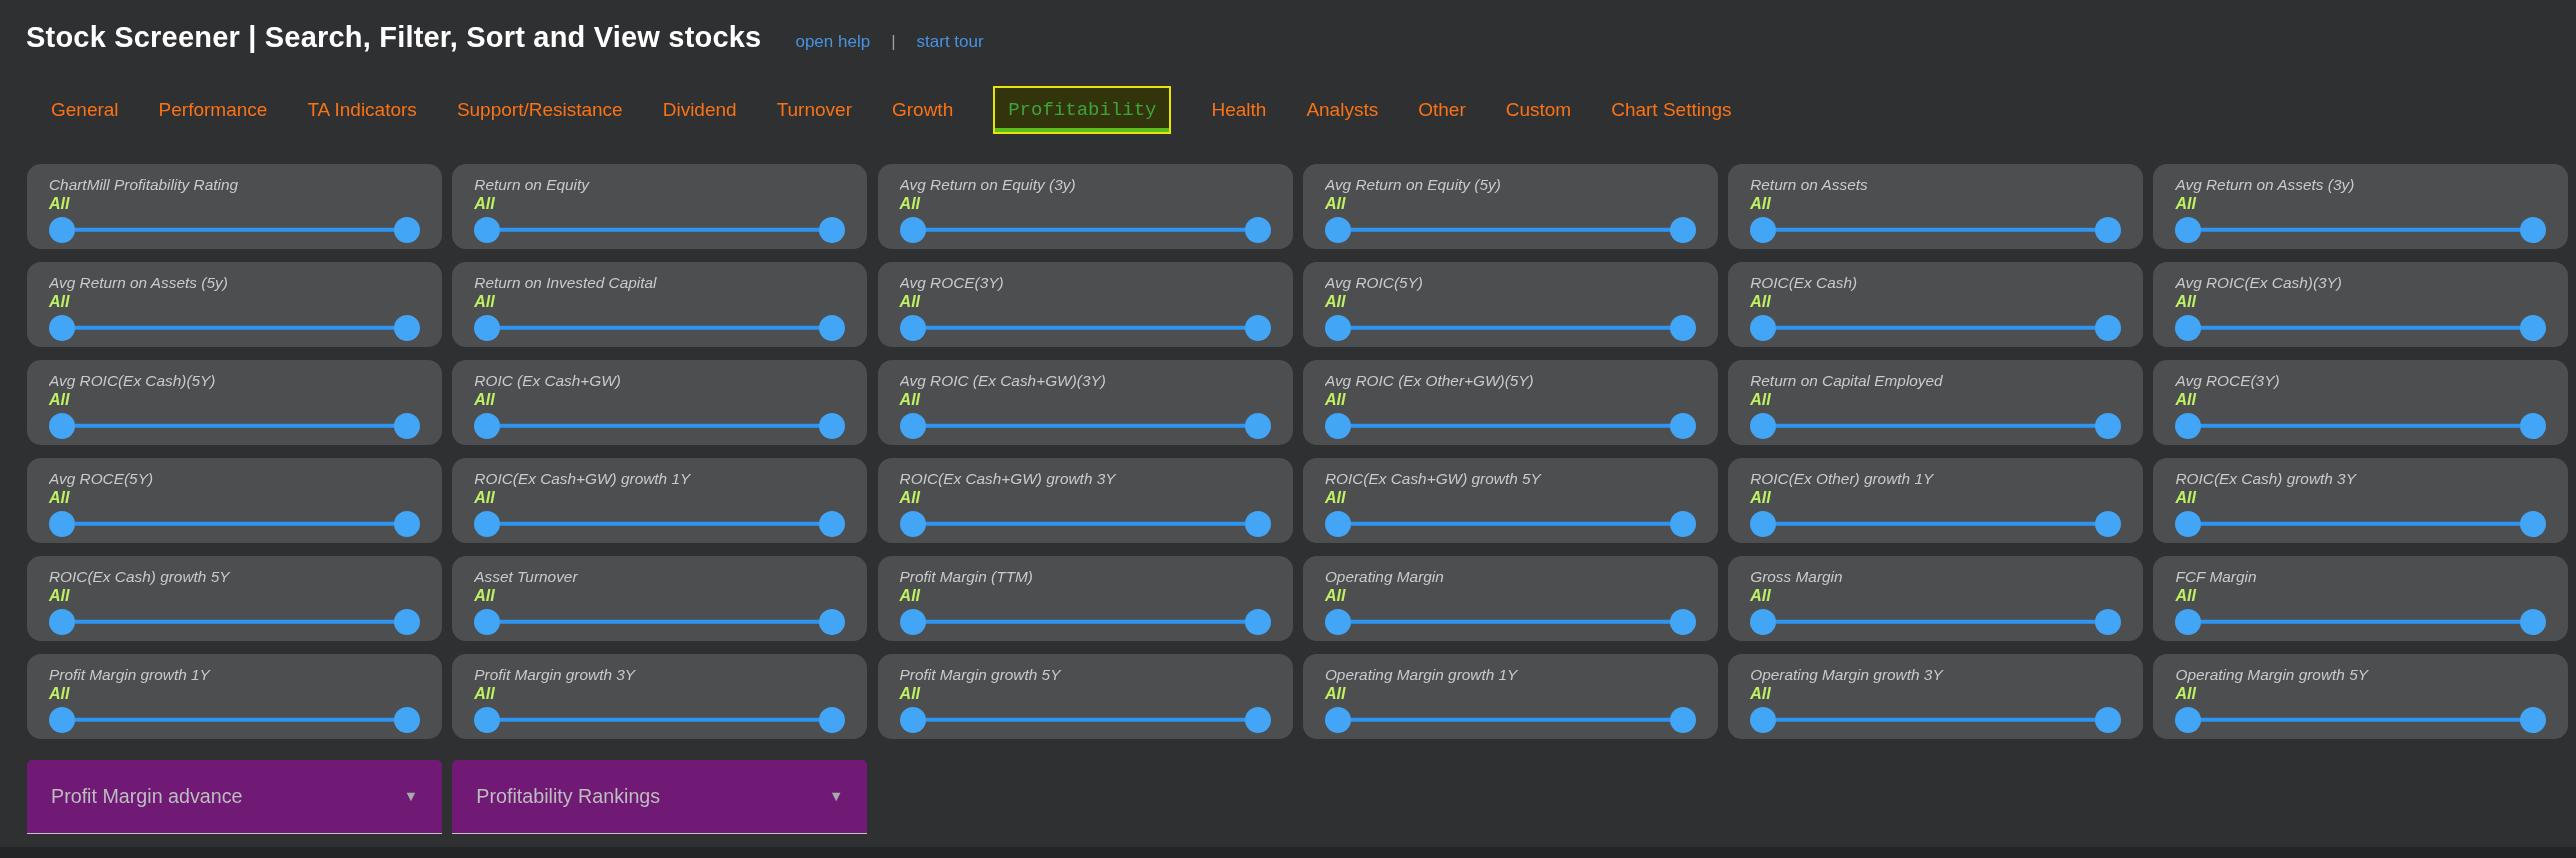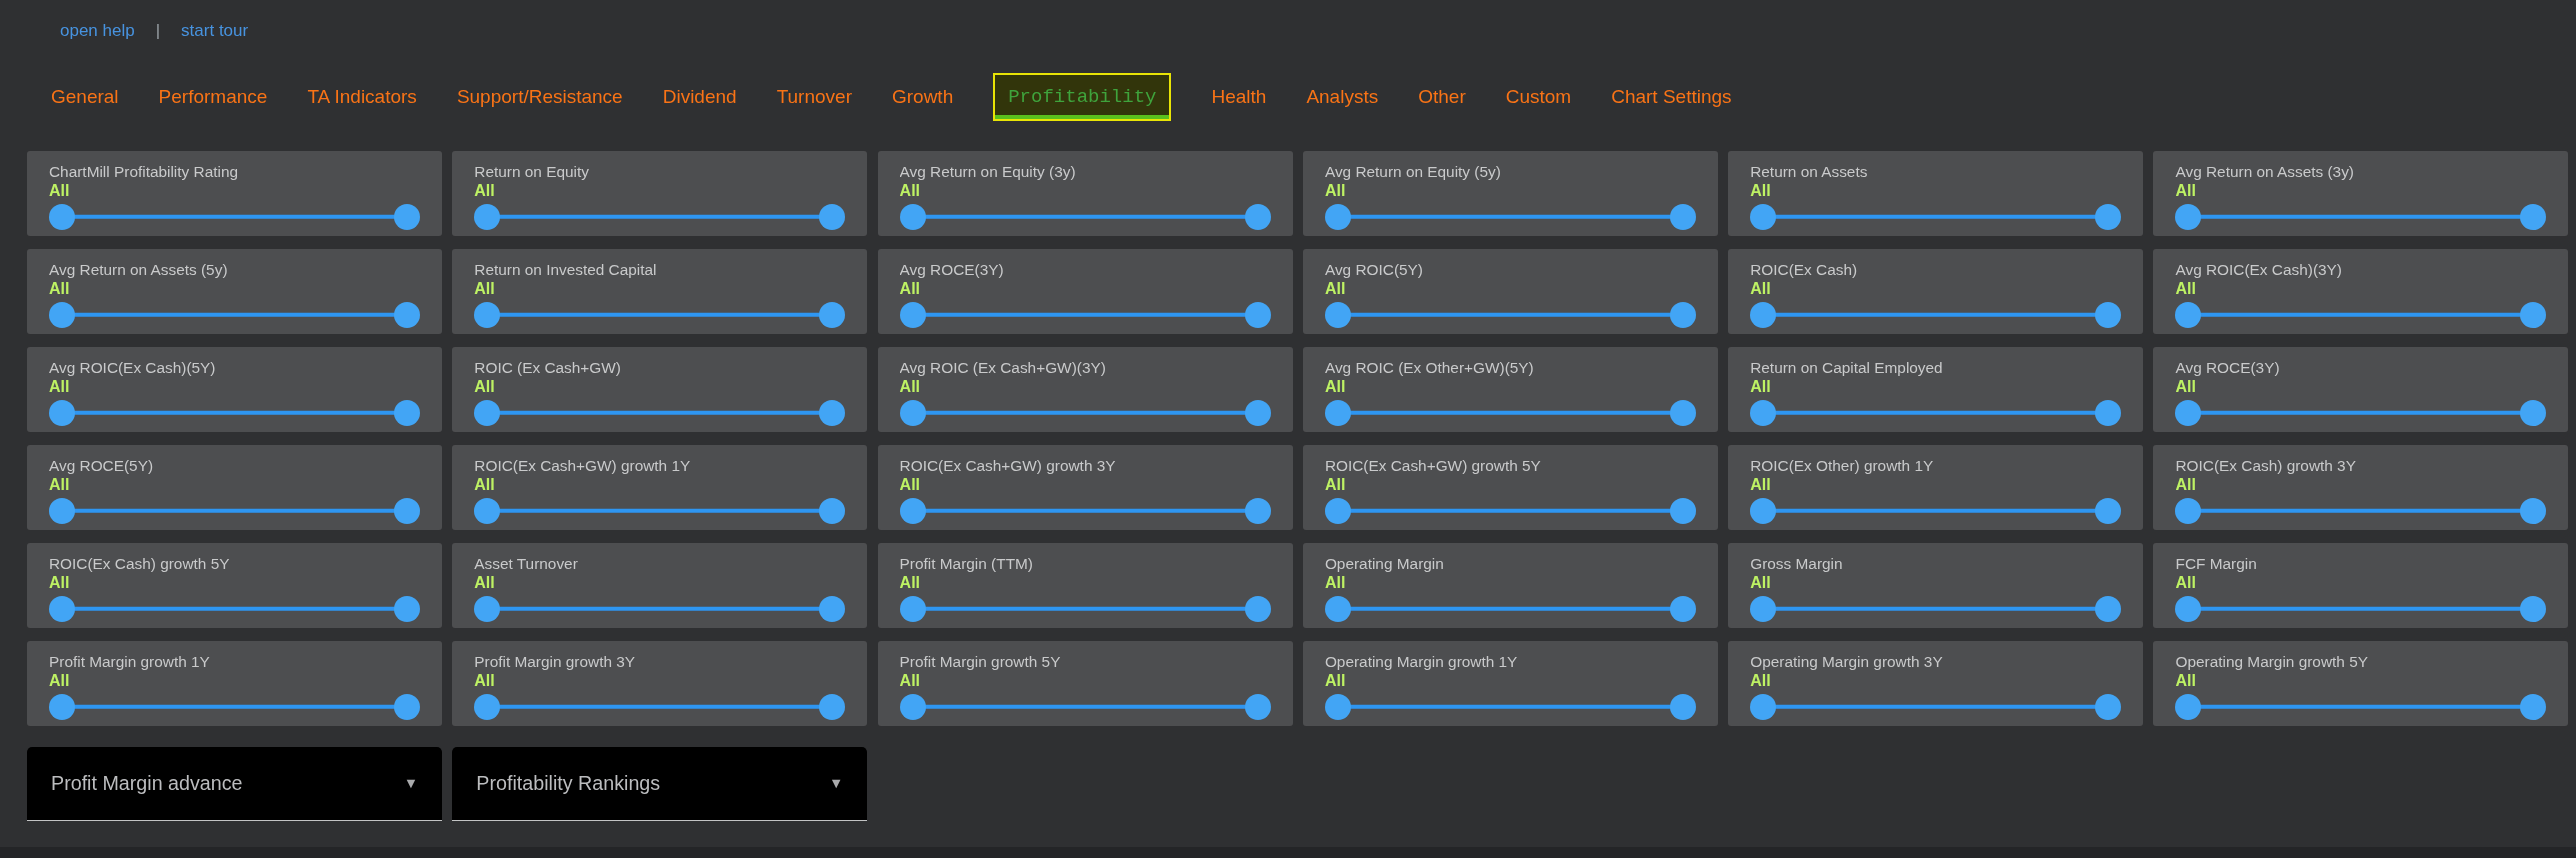--- a/index.html
+++ b/index.html
@@ -67,23 +67,24 @@
   .grid {
     margin: 26px 0 0 27px;
     display: grid;
     grid-template-columns: repeat(6, 415px);
     column-gap: 10.3px;
     row-gap: 13px;
   }
   .filter-card {
     height: 85px;
     background: #4d4e50;
-    border-radius: 3px;
+    border-radius: 14px;
     padding: 11px 22px 0 22px;
     position: relative;
+    font-style: italic;
   }
   .filter-label {
     color: #c9cacb;
     font-size: 15.4px;
     line-height: 19px;
     white-space: nowrap;
     overflow: hidden;
   }
   .filter-value {
     color: #bef264;
@@ -116,21 +117,21 @@
   .slider-handle.max { right: 0; }
   
   .dropdown-row {
     margin: 21.4px 0 0 27px;
     display: grid;
     grid-template-columns: repeat(6, 415px);
     column-gap: 10.3px;
   }
   .dropdown {
     height: 74px;
-    background: #000000;
+    background: #701a75;
     border-radius: 5.1px 5.1px 0 0;
     border-bottom: 0.9px solid #c3c4c5;
     display: flex;
     align-items: center;
     justify-content: space-between;
     padding: 0 24px;
     cursor: pointer;
   }
   .dropdown-label {
     color: #bcbdbf;
@@ -145,20 +146,21 @@
     position: absolute;
     left: 0; right: 0; bottom: 0;
     height: 11px;
     background: #242527;
   }
 </style>
 </head>
 <body>
 
 <div class="header">
+  <div class="page-title">Stock Screener | Search, Filter, Sort and View stocks</div>
   <div class="header-links">
     <a>open help</a>
     <span class="link-sep">|</span>
     <a>start tour</a>
   </div>
 </div>
 
 <div class="tabbar">
   <div class="tab">General</div>
 

